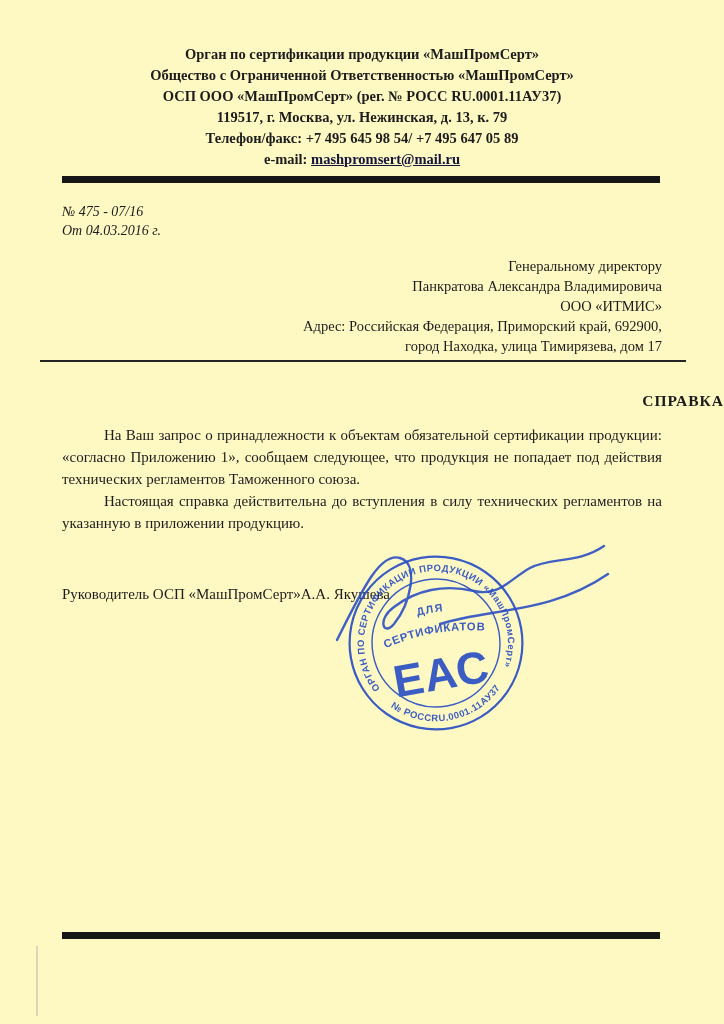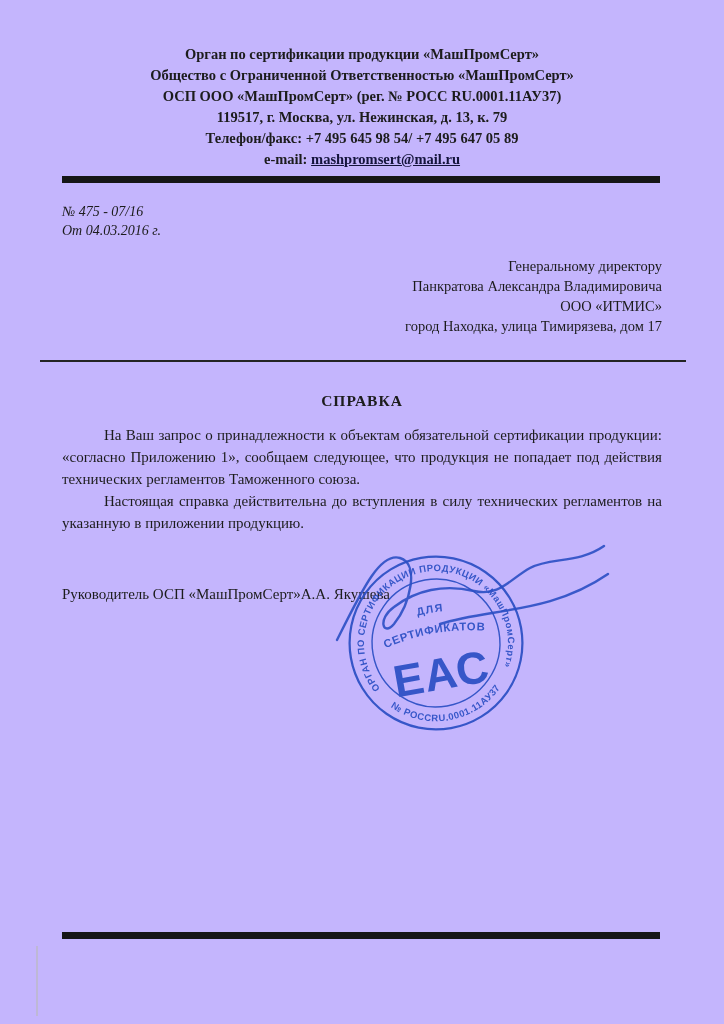--- a/index.html
+++ b/index.html
@@ -1,20 +1,20 @@
 <!DOCTYPE html>
 <html style="--stamp-color: #2b4fc4;"><head>
 <meta charset="utf-8">
 <style>
   html,body{margin:0;padding:0;background:#e9e9e9;}
   .page{
     position:relative;
     width:724px;height:1024px;
     margin:0 auto;
-    background:#c4b5fd;
+    background:#fef9c3;
     font-family:"Liberation Serif", serif;
     color:#1c1c1c;
     overflow:hidden;
   }
   
   .letterhead{
     position:absolute;top:44px;left:0;right:0;
     text-align:center;font-weight:bold;
     font-size:14.5px;line-height:21px;
   }
@@ -28,21 +28,21 @@
   .ref{position:absolute;top:202px;left:62px;font-style:italic;font-size:14px;line-height:19px;}
   
   .recipient{
     position:absolute;top:256px;right:62px;
     text-align:right;font-size:14.5px;line-height:20px;
   }
   .thin-rule{position:absolute;top:360px;left:40px;width:646px;border-top:2px solid #242424;}
   
   .doc-title{
     position:absolute;top:392px;left:0;right:0;
-    text-align:center;font-weight:bold;font-size:15.5px;letter-spacing:1px;
+    text-align:right;font-weight:bold;font-size:15.5px;letter-spacing:1px;
   }
   
   .body-text{
     position:absolute;top:424px;left:62px;width:600px;
     font-size:15px;line-height:22px;text-align:justify;
   }
   .body-text p{margin:0;text-indent:42px;}
   
   .sig-row{
     position:absolute;top:586px;left:62px;right:62px;
@@ -85,20 +85,21 @@
 
   <div class="ref">
     <div>№ 475 - 07/16</div>
     <div>От 04.03.2016 г.</div>
   </div>
 
   <div class="recipient">
     <div>Генеральному директору</div>
     <div>Панкратова Александра Владимировича</div>
     <div>ООО «ИТМИС»</div>
+    <div>Адрес: Российская Федерация, Приморский край, 692900,</div>
     <div>город Находка, улица Тимирязева, дом 17</div>
   </div>
 
   <div class="thin-rule"></div>
 
   <div class="doc-title">СПРАВКА</div>
 
   <div class="body-text">
     <p>На Ваш запрос о принадлежности к объектам обязательной сертификации продукции: «согласно Приложению 1», сообщаем следующее, что продукция не попадает под действия технических регламентов Таможенного союза.</p>
     <p>Настоящая справка действительна до вступления в силу технических регламентов на указанную в приложении продукцию.</p>

